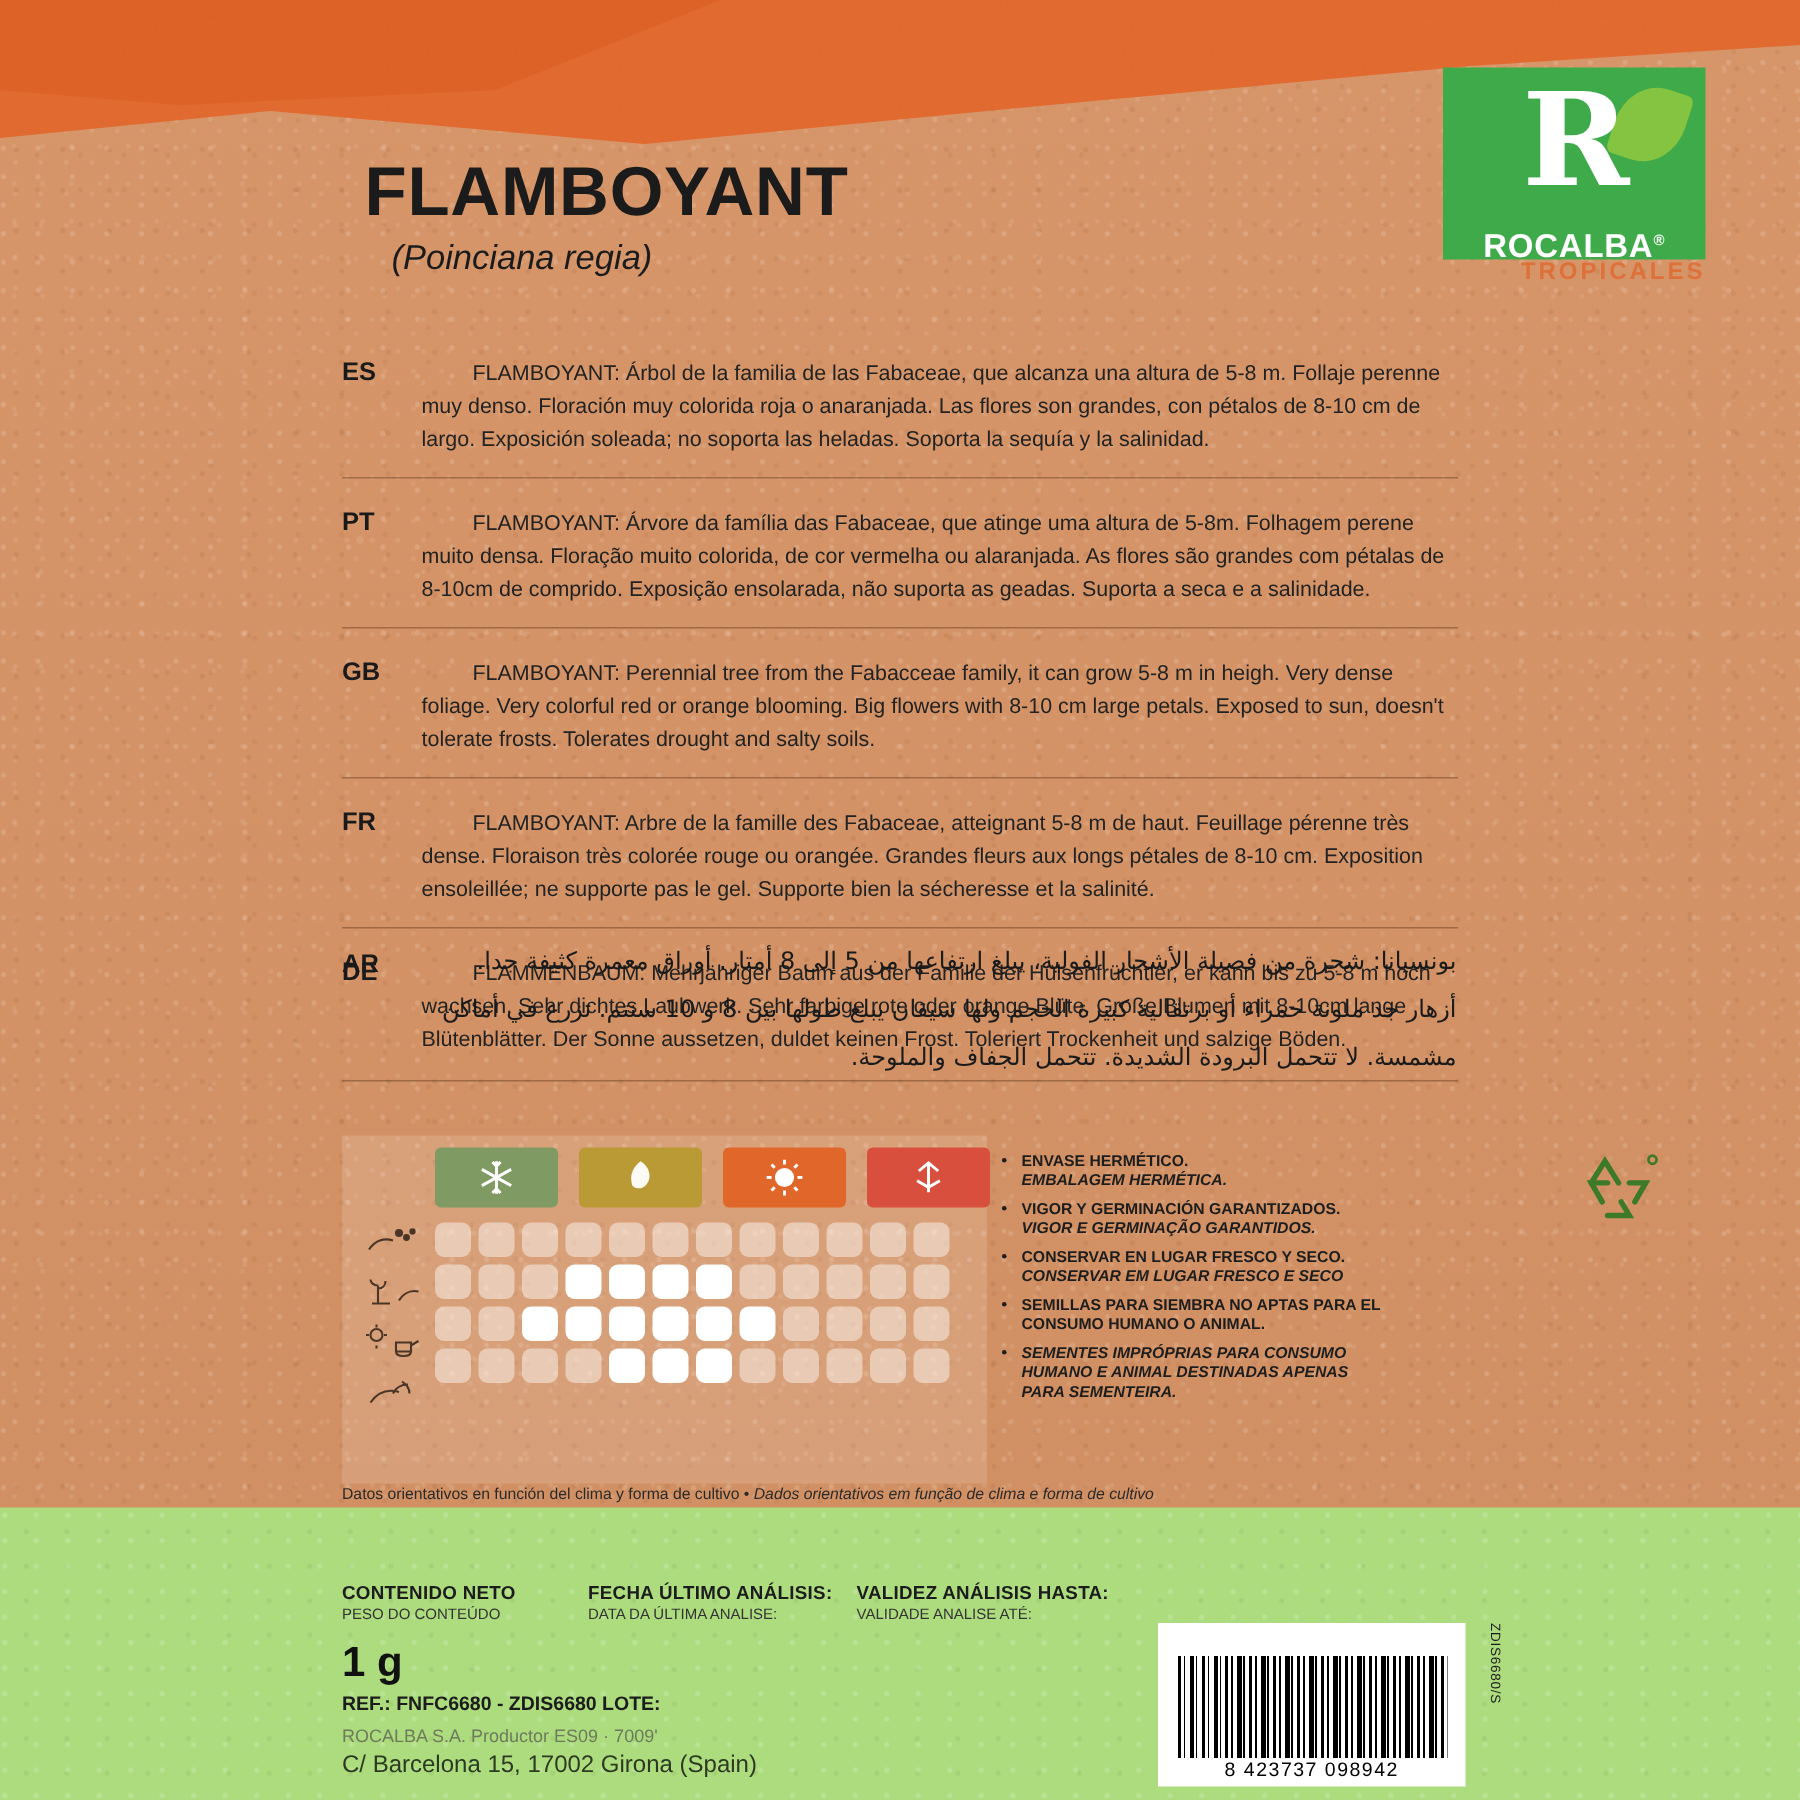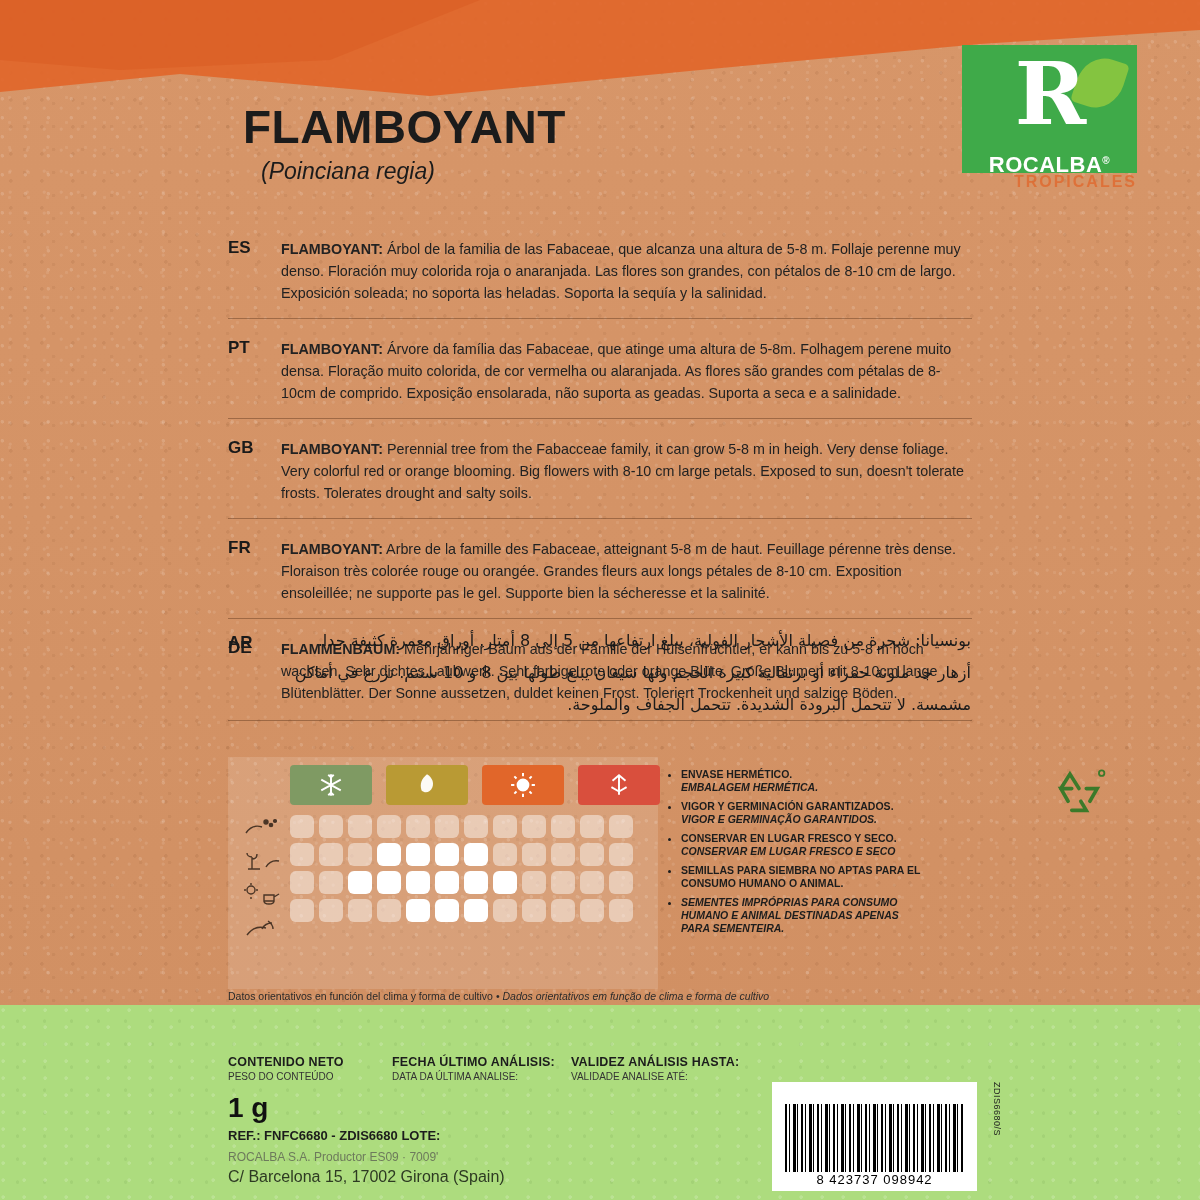--- a/index.html
+++ b/index.html
@@ -83,21 +83,21 @@
   .langs{position:absolute;left:0;top:238px;width:1200px;}
   .lang{position:relative;margin-bottom:22px;min-height:74px;}
   .lang .code{
     position:absolute;left:228px;top:0;width:46px;
     font-size:17px;font-weight:bold;color:#1a1a1a;
   }
   .lang .body{
     position:absolute;left:281px;top:0;width:690px;
     font-size:14.3px;line-height:1.55;color:#222;
   }
-  .lang .body b{font-weight:bold;}
+  .lang .body b{font-weight:normal;margin-left:34px;}
   .sep{
     position:absolute;left:228px;width:744px;height:1px;background:rgba(60,30,10,.35);
   }
 
   
   .ar{position:absolute;left:0;top:625px;width:1200px;height:130px;}
   .ar .code{position:absolute;left:228px;top:8px;font-size:17px;font-weight:bold;color:#1a1a1a;}
   .ar .body{
     position:absolute;left:281px;top:0;width:690px;
     direction:rtl;text-align:right;font-size:16px;line-height:2.0;color:#1a1a1a;

